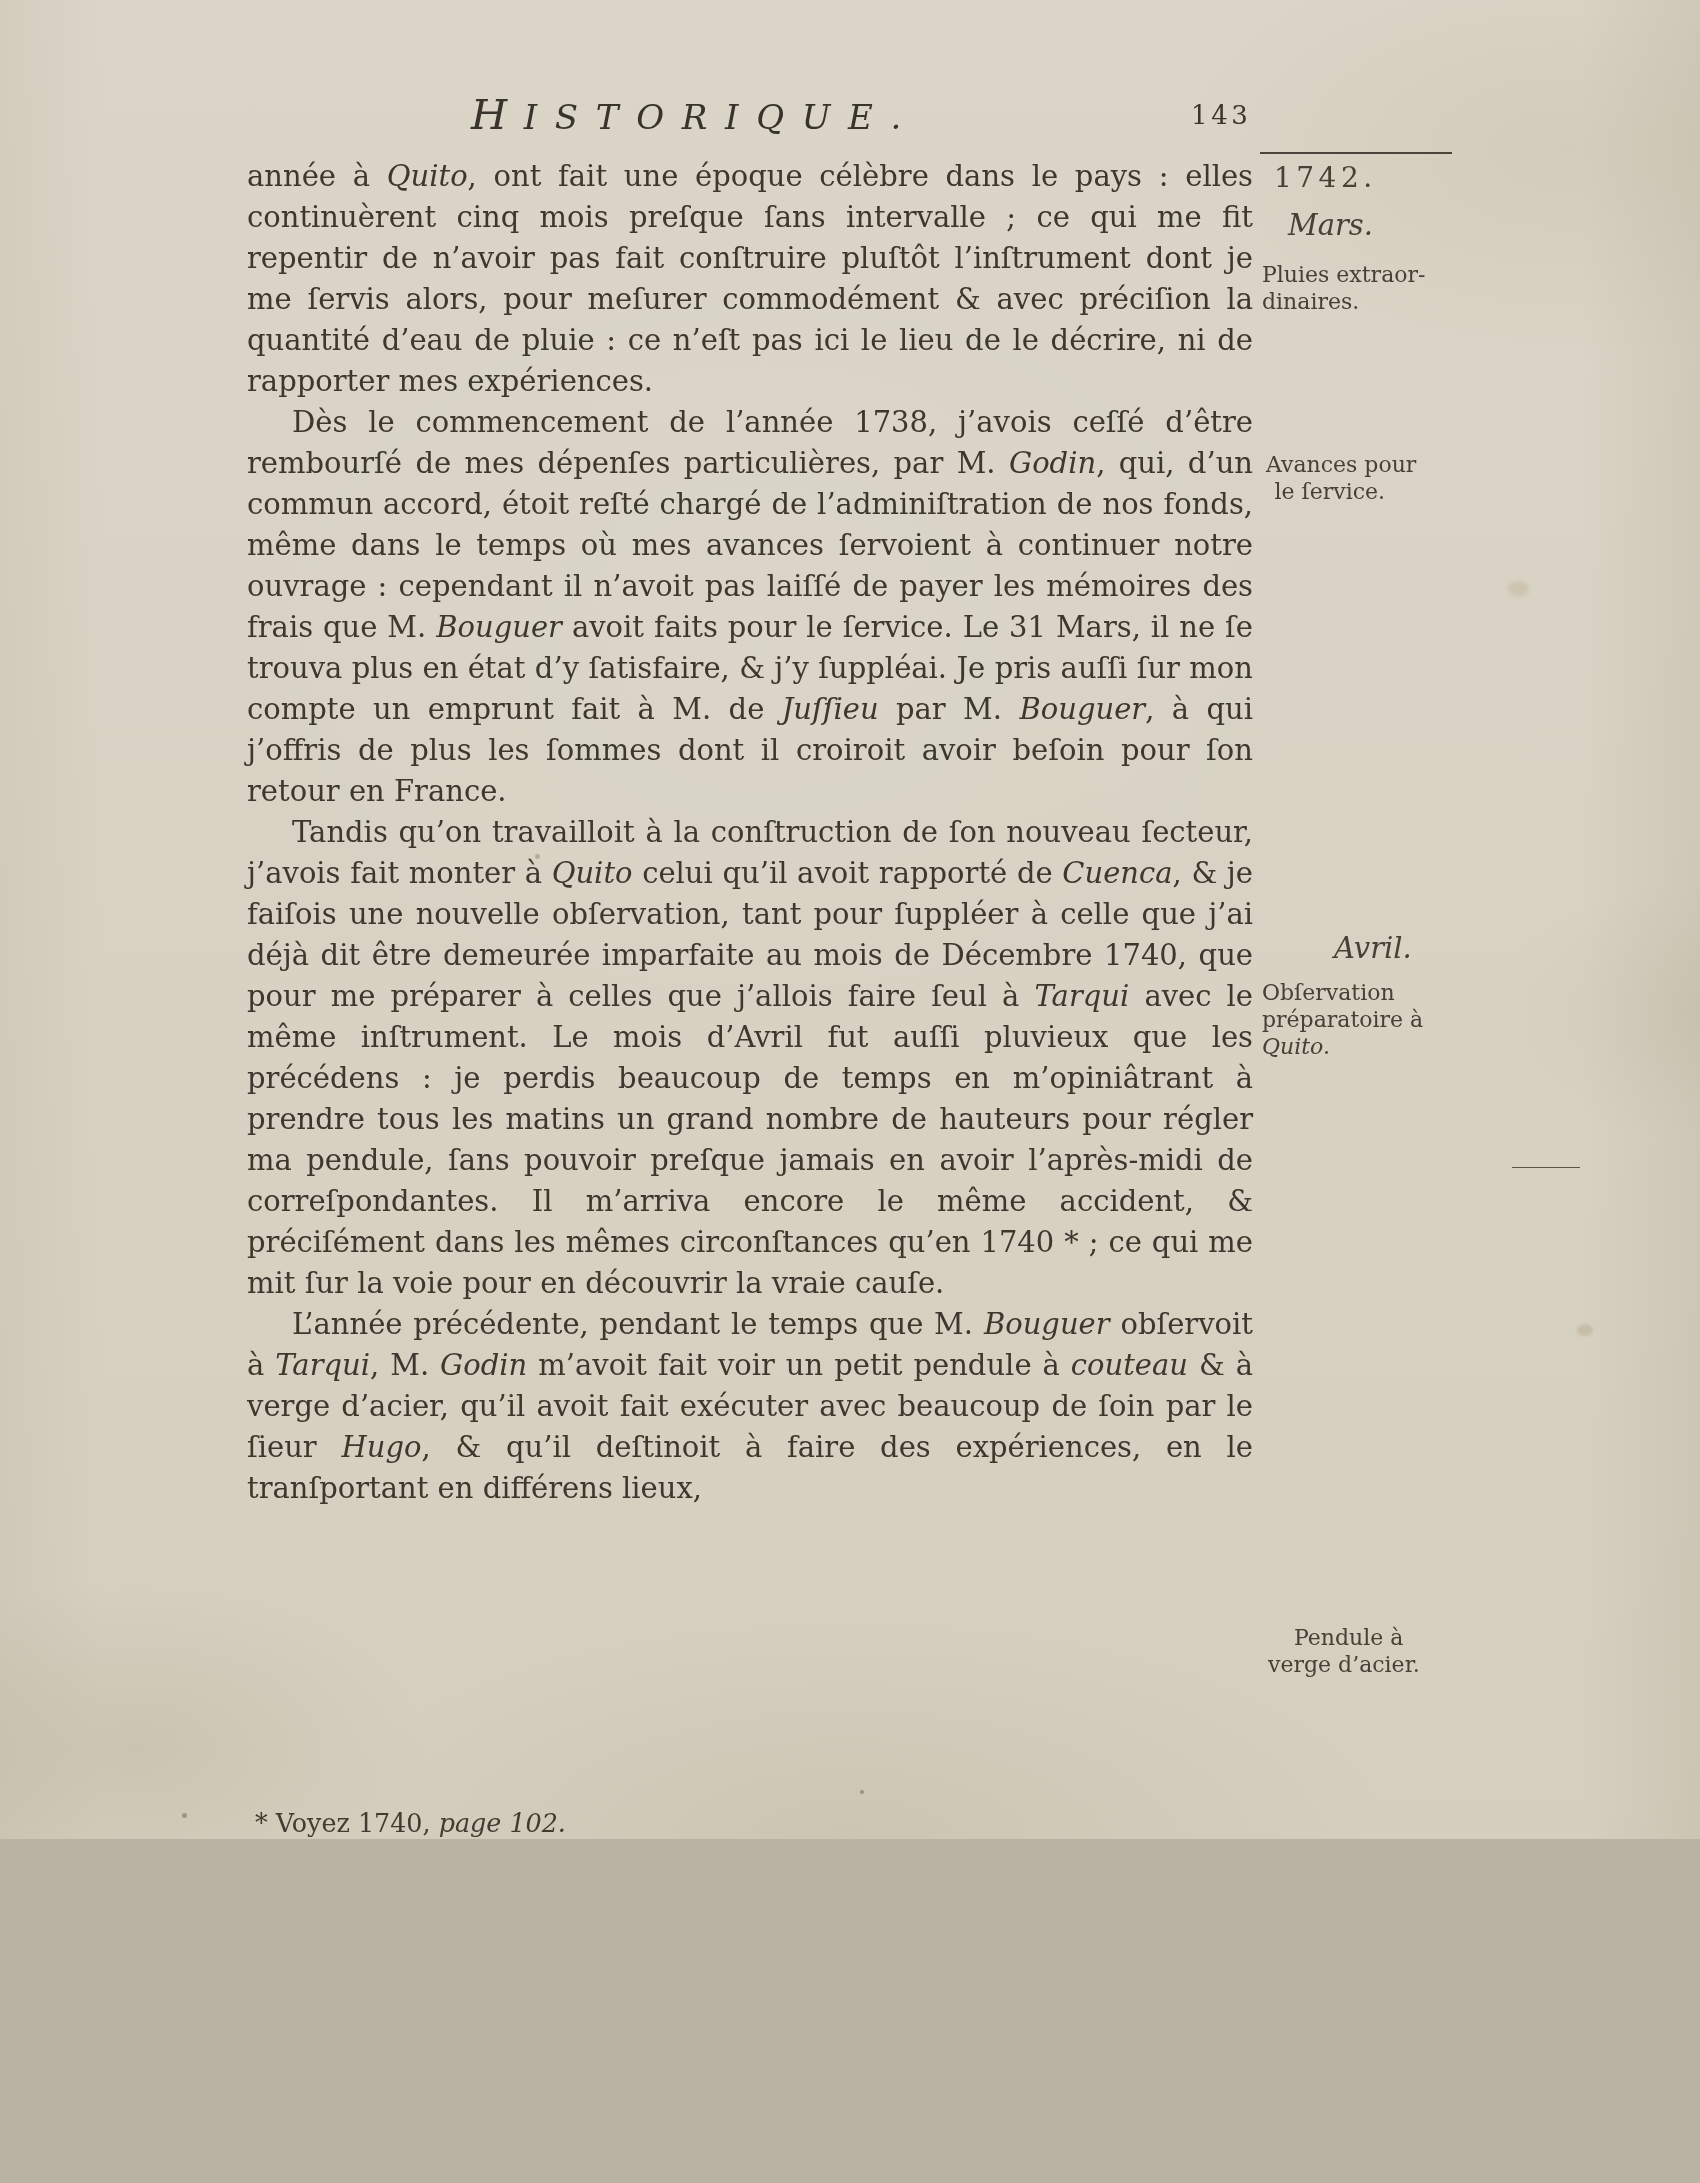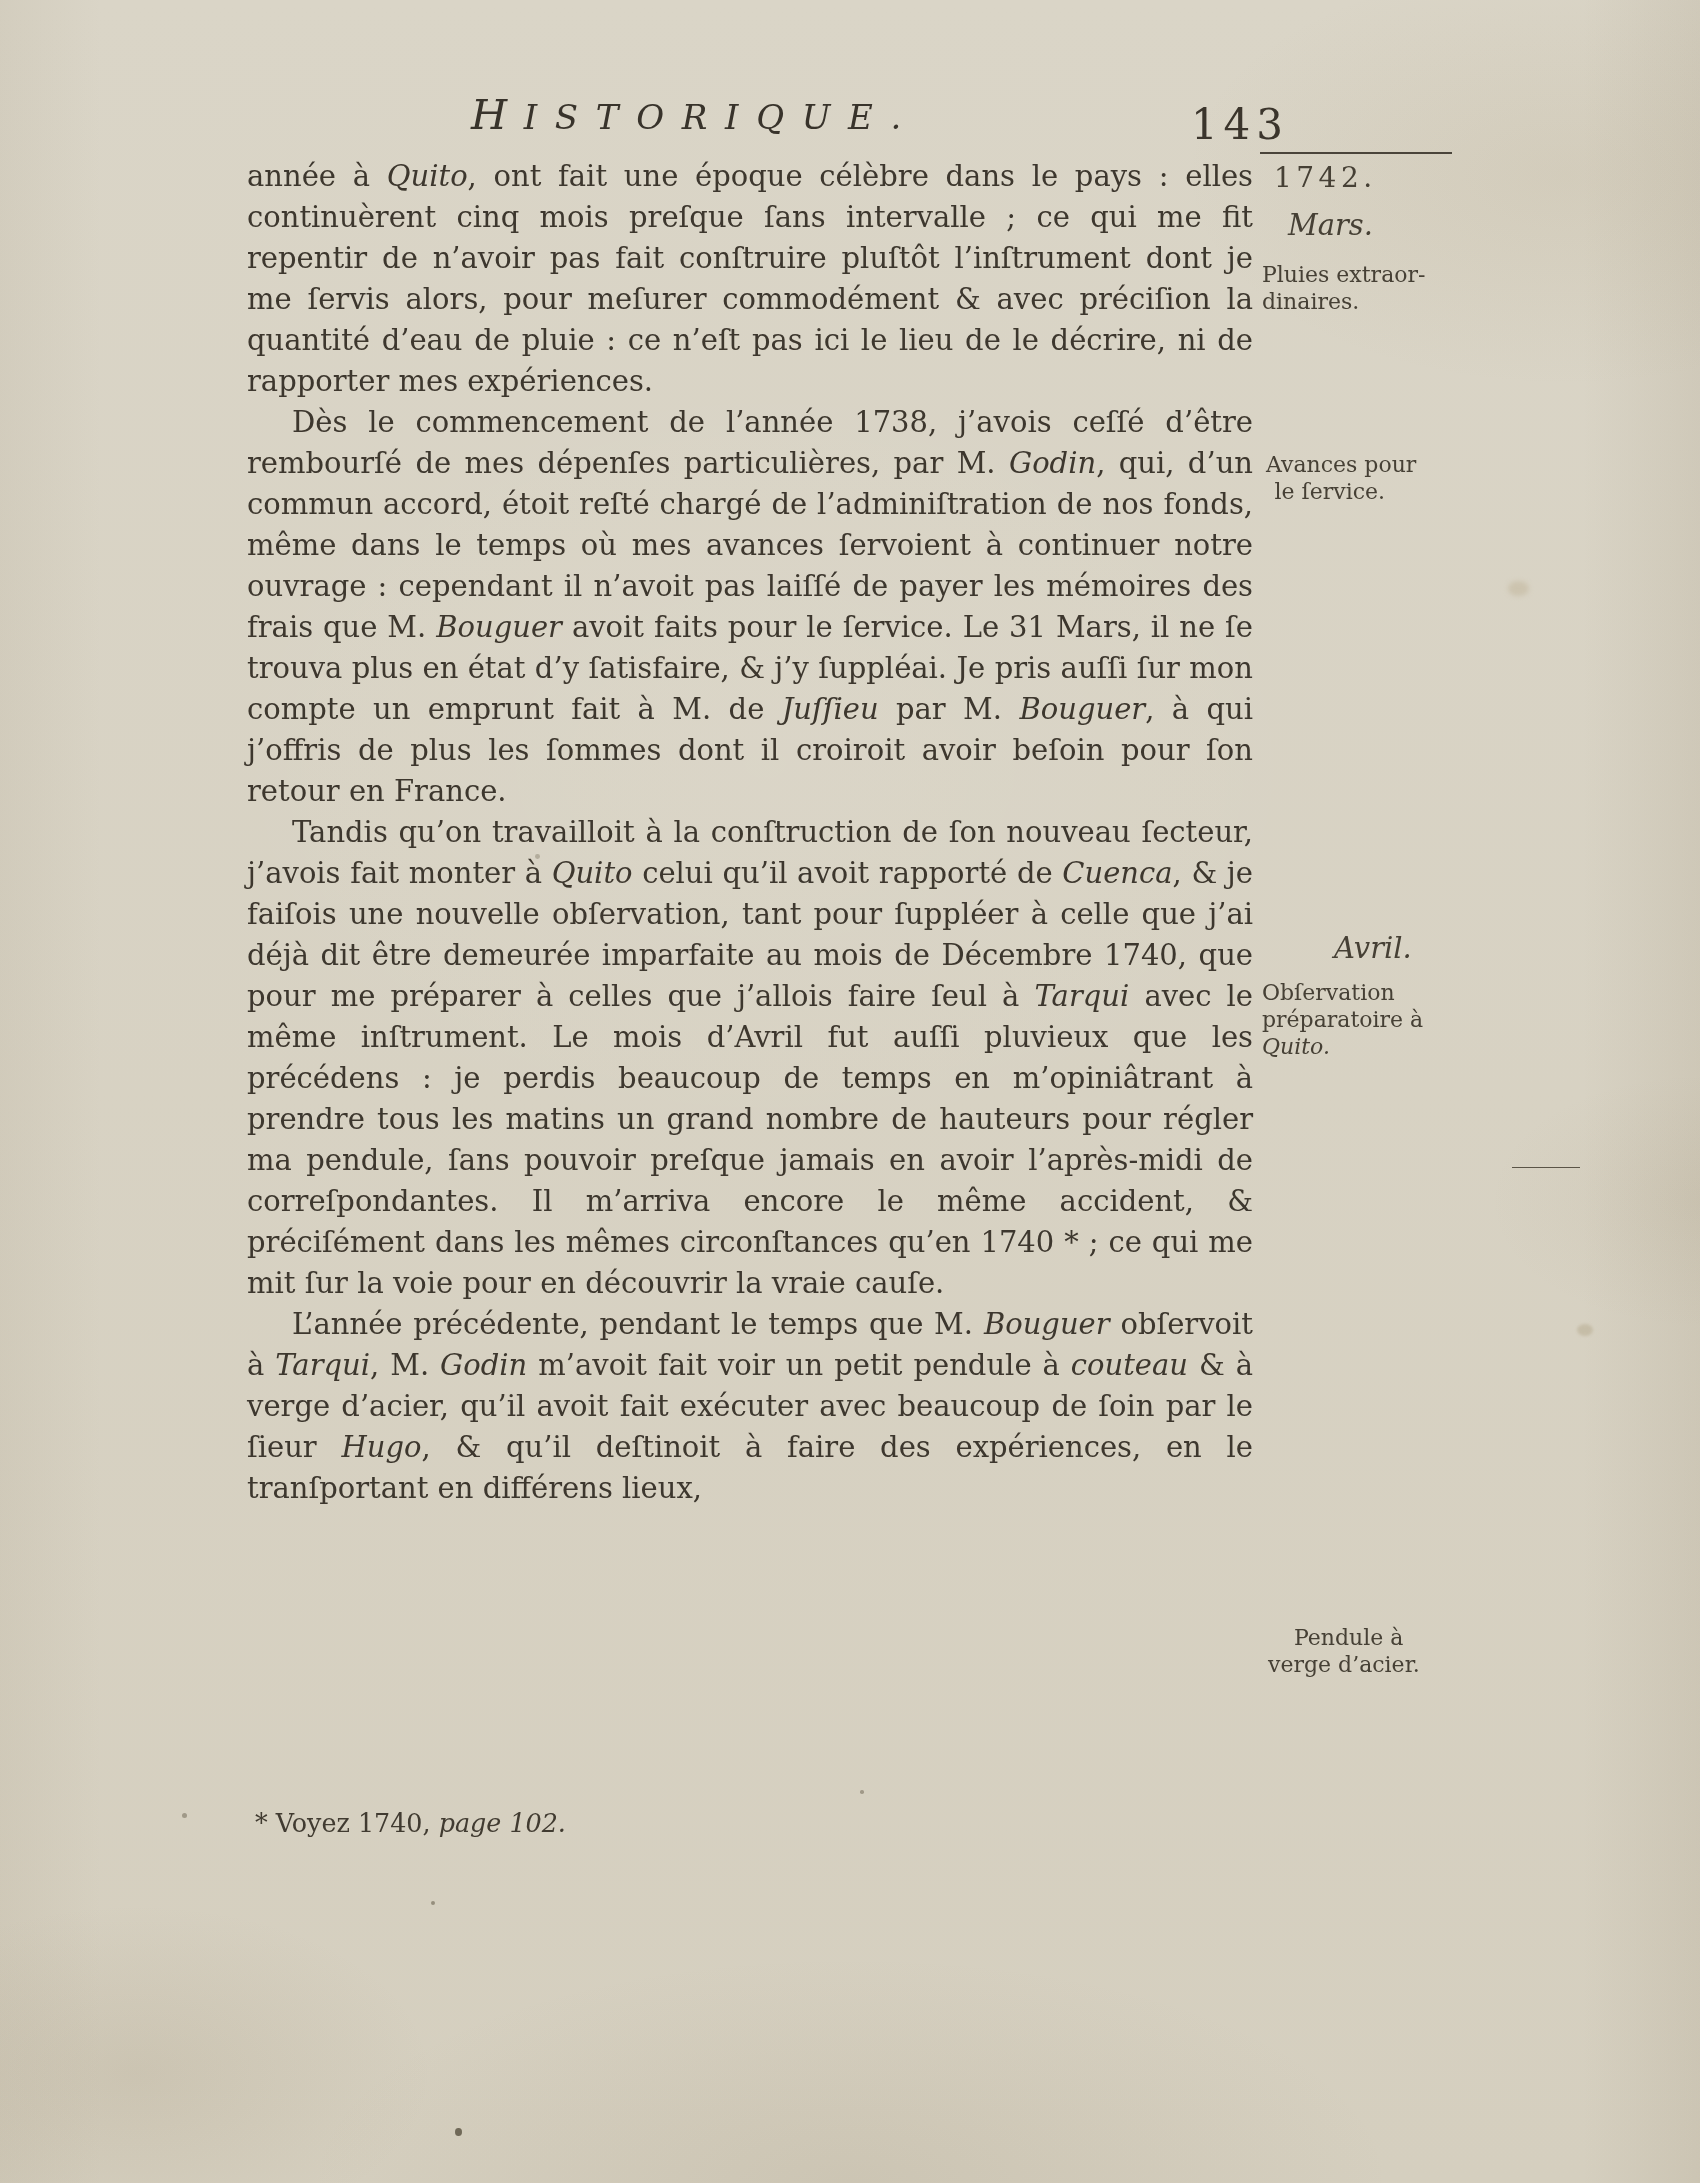--- a/index.html
+++ b/index.html
@@ -3,21 +3,21 @@
 <meta charset="utf-8">
 <style>
   html, body {
     margin: 0;
     padding: 0;
     background: #b9b3a4;
   }
   .page {
     position: relative;
     width: 1701px;
-    height: 2183px;
+    height: 1839px;
     margin: 0 auto;
     overflow: hidden;
     color: #3b352c;
     font-family: "DejaVu Serif", "Liberation Serif", serif;
     background:
       radial-gradient(ellipse 545px 303px at 92% 8%, rgba(150,130,90,0.10), transparent 70%),
       radial-gradient(ellipse 424px 242px at 8% 95%, rgba(130,112,80,0.12), transparent 70%),
       radial-gradient(ellipse 726px 303px at 50% 100%, rgba(125,108,78,0.10), transparent 75%),
       radial-gradient(ellipse 303px 182px at 100% 55%, rgba(140,120,85,0.08), transparent 70%),
       radial-gradient(ellipse 847px 605px at 45% 35%, rgba(255,255,250,0.06), transparent 70%),
@@ -41,21 +41,21 @@
     display: inline-block;
   }
   .head-title::first-letter {
     font-size: 1.22em;
     letter-spacing: 0.40em;
   }
   .page-number {
     position: absolute;
     left: 1191px;
     top: 100px;
-    font-size: 42px;
+    font-size: 26px;
     letter-spacing: 0.14em;
     color: #3b352c;
   }
 
   
   .text-col {
     position: absolute;
     left: 247px;
     top: 156px;
     width: 1006px;

